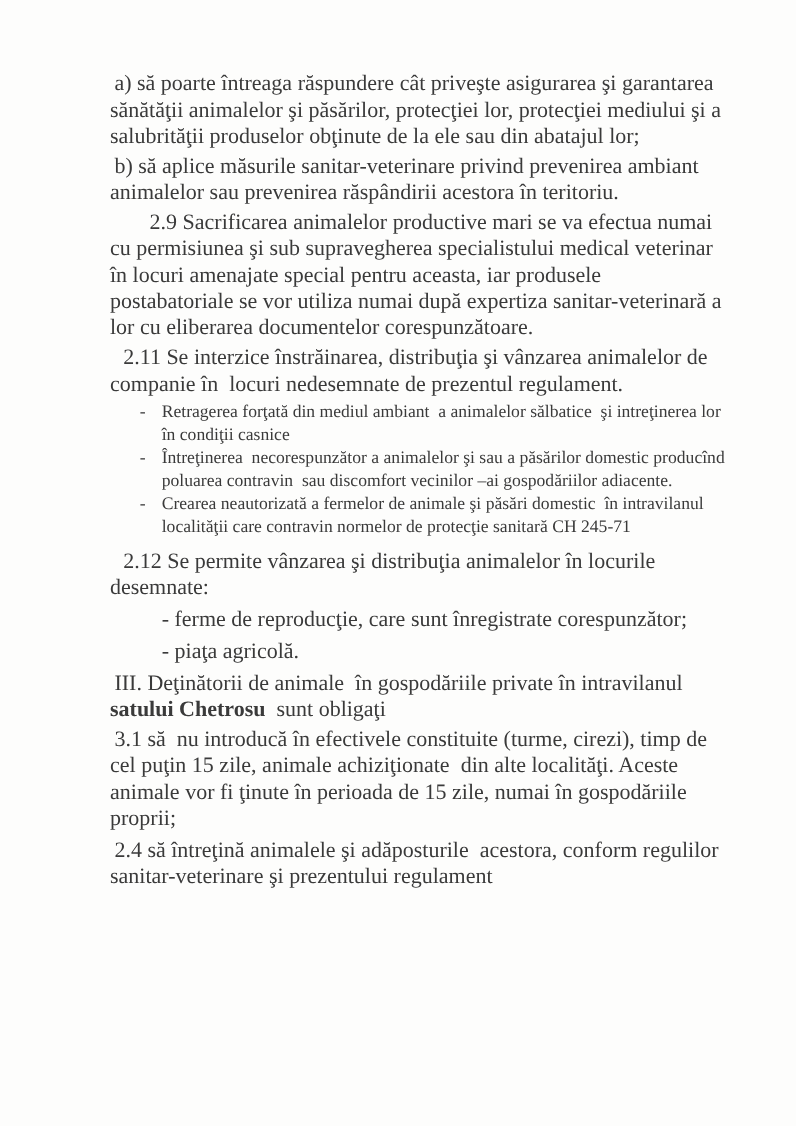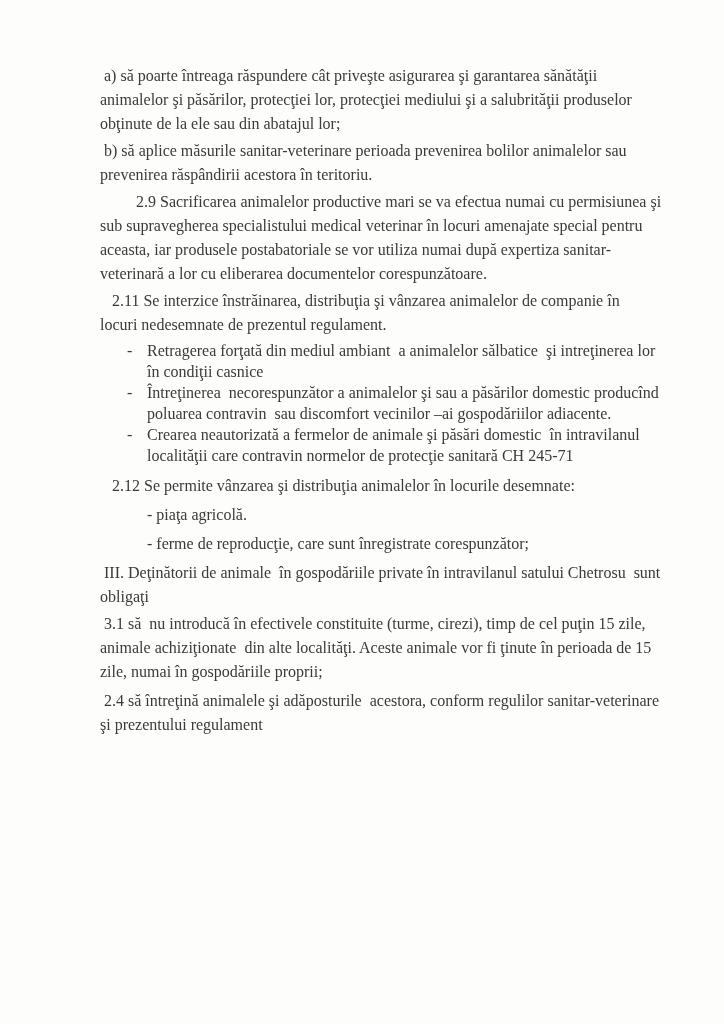--- a/index.html
+++ b/index.html
@@ -24,21 +24,21 @@
     background: #fdfdfc;
   }
   .page-content {
     position: absolute;
     left: 100px;
     top: 64px;
     width: 562px;
   }
   .para {
     margin: 0 0 3px 0;
-    font-size: 16px;
+    font-size: 20px;
     line-height: 24px;
     white-space: pre-wrap;
     text-align: left;
   }
   .para.gap { margin-bottom: 5px; font-family: Liberation Serif, serif; }
   .indent-lg  { text-indent: 36px; }   
   .indent-sm  { text-indent: 12px; }   
   .indent-xs  { text-indent: 4px; }    
   .indent-dash { text-indent: 47px; }  
   .outdent { margin-left: -6px; }      
@@ -52,48 +52,48 @@
     padding-left: 47px;
     font-size: 16px;
     line-height: 21px;
     white-space: pre-wrap;
   }
   ul.bullet-list li .marker {
     position: absolute;
     left: 27px;
     top: 0;
   }
-  .bold { font-weight: normal; text-align: center; }
+  .bold { font-weight: bold; text-align: center; }
 </style>
 </head>
 <body>
 
 <div class="page">
   <div class="page-content">
 
     <p class="para indent-xs">a) să poarte întreaga răspundere cât priveşte asigurarea şi garantarea sănătăţii animalelor şi păsărilor, protecţiei lor, protecţiei mediului şi a salubrităţii produselor obţinute de la ele sau din abatajul lor;</p>
 
-    <p class="para indent-xs">b) să aplice măsurile sanitar-veterinare perioada prevenirea bolilor animalelor sau prevenirea răspândirii acestora în teritoriu.</p>
+    <p class="para indent-xs">b) să aplice măsurile sanitar-veterinare privind prevenirea ambiant animalelor sau prevenirea răspândirii acestora în teritoriu.</p>
 
     <p class="para indent-lg">2.9 Sacrificarea animalelor productive mari se va efectua numai cu permisiunea şi sub supravegherea specialistului medical veterinar în locuri amenajate special pentru aceasta, iar produsele postabatoriale se vor utiliza numai după expertiza sanitar-veterinară a lor cu eliberarea documentelor corespunzătoare.</p>
 
     <p class="para indent-sm">2.11 Se interzice înstrăinarea, distribuţia şi vânzarea animalelor de companie în  locuri nedesemnate de prezentul regulament.</p>
 
     <ul class="bullet-list">
       <li><span class="marker">-</span><span>Retragerea forţată din mediul ambiant  a animalelor sălbatice  şi intreţinerea lor în condiţii casnice</span></li>
       <li><span class="marker">-</span><span>Întreţinerea  necorespunzător a animalelor şi sau a păsărilor domestic producînd poluarea contravin  sau discomfort vecinilor –ai gospodăriilor adiacente.</span></li>
       <li><span class="marker">-</span><span>Crearea neautorizată a fermelor de animale şi păsări domestic  în intravilanul localităţii care contravin normelor de protecţie sanitară CH 245-71</span></li>
     </ul>
 
     <p class="para gap indent-sm">2.12 Se permite vânzarea şi distribuţia animalelor în locurile desemnate:</p>
 
 
+    <p class="para gap indent-dash">- ferme de reproducţie, care sunt înregistrate corespunzător;</p>
+
     <p class="para gap indent-dash">- piaţa agricolă.</p>
-
-    <p class="para gap indent-dash">- ferme de reproducţie, care sunt înregistrate corespunzător;</p>
 
     <p class="para indent-xs"><span>III. Deţinătorii de animale  în gospodăriile private în intravilanul </span><span class="bold">satului Chetrosu</span><span>  sunt obligaţi</span></p>
 
     <p class="para gap indent-xs">3.1 să  nu introducă în efectivele constituite (turme, cirezi), timp de cel puţin 15 zile, animale achiziţionate  din alte localităţi. Aceste animale vor fi ţinute în perioada de 15 zile, numai în gospodăriile proprii;</p>
 
     <p class="para gap indent-xs">2.4 să întreţină animalele şi adăposturile  acestora, conform regulilor sanitar-veterinare şi prezentului regulament</p>
 
 
 
   </div>

